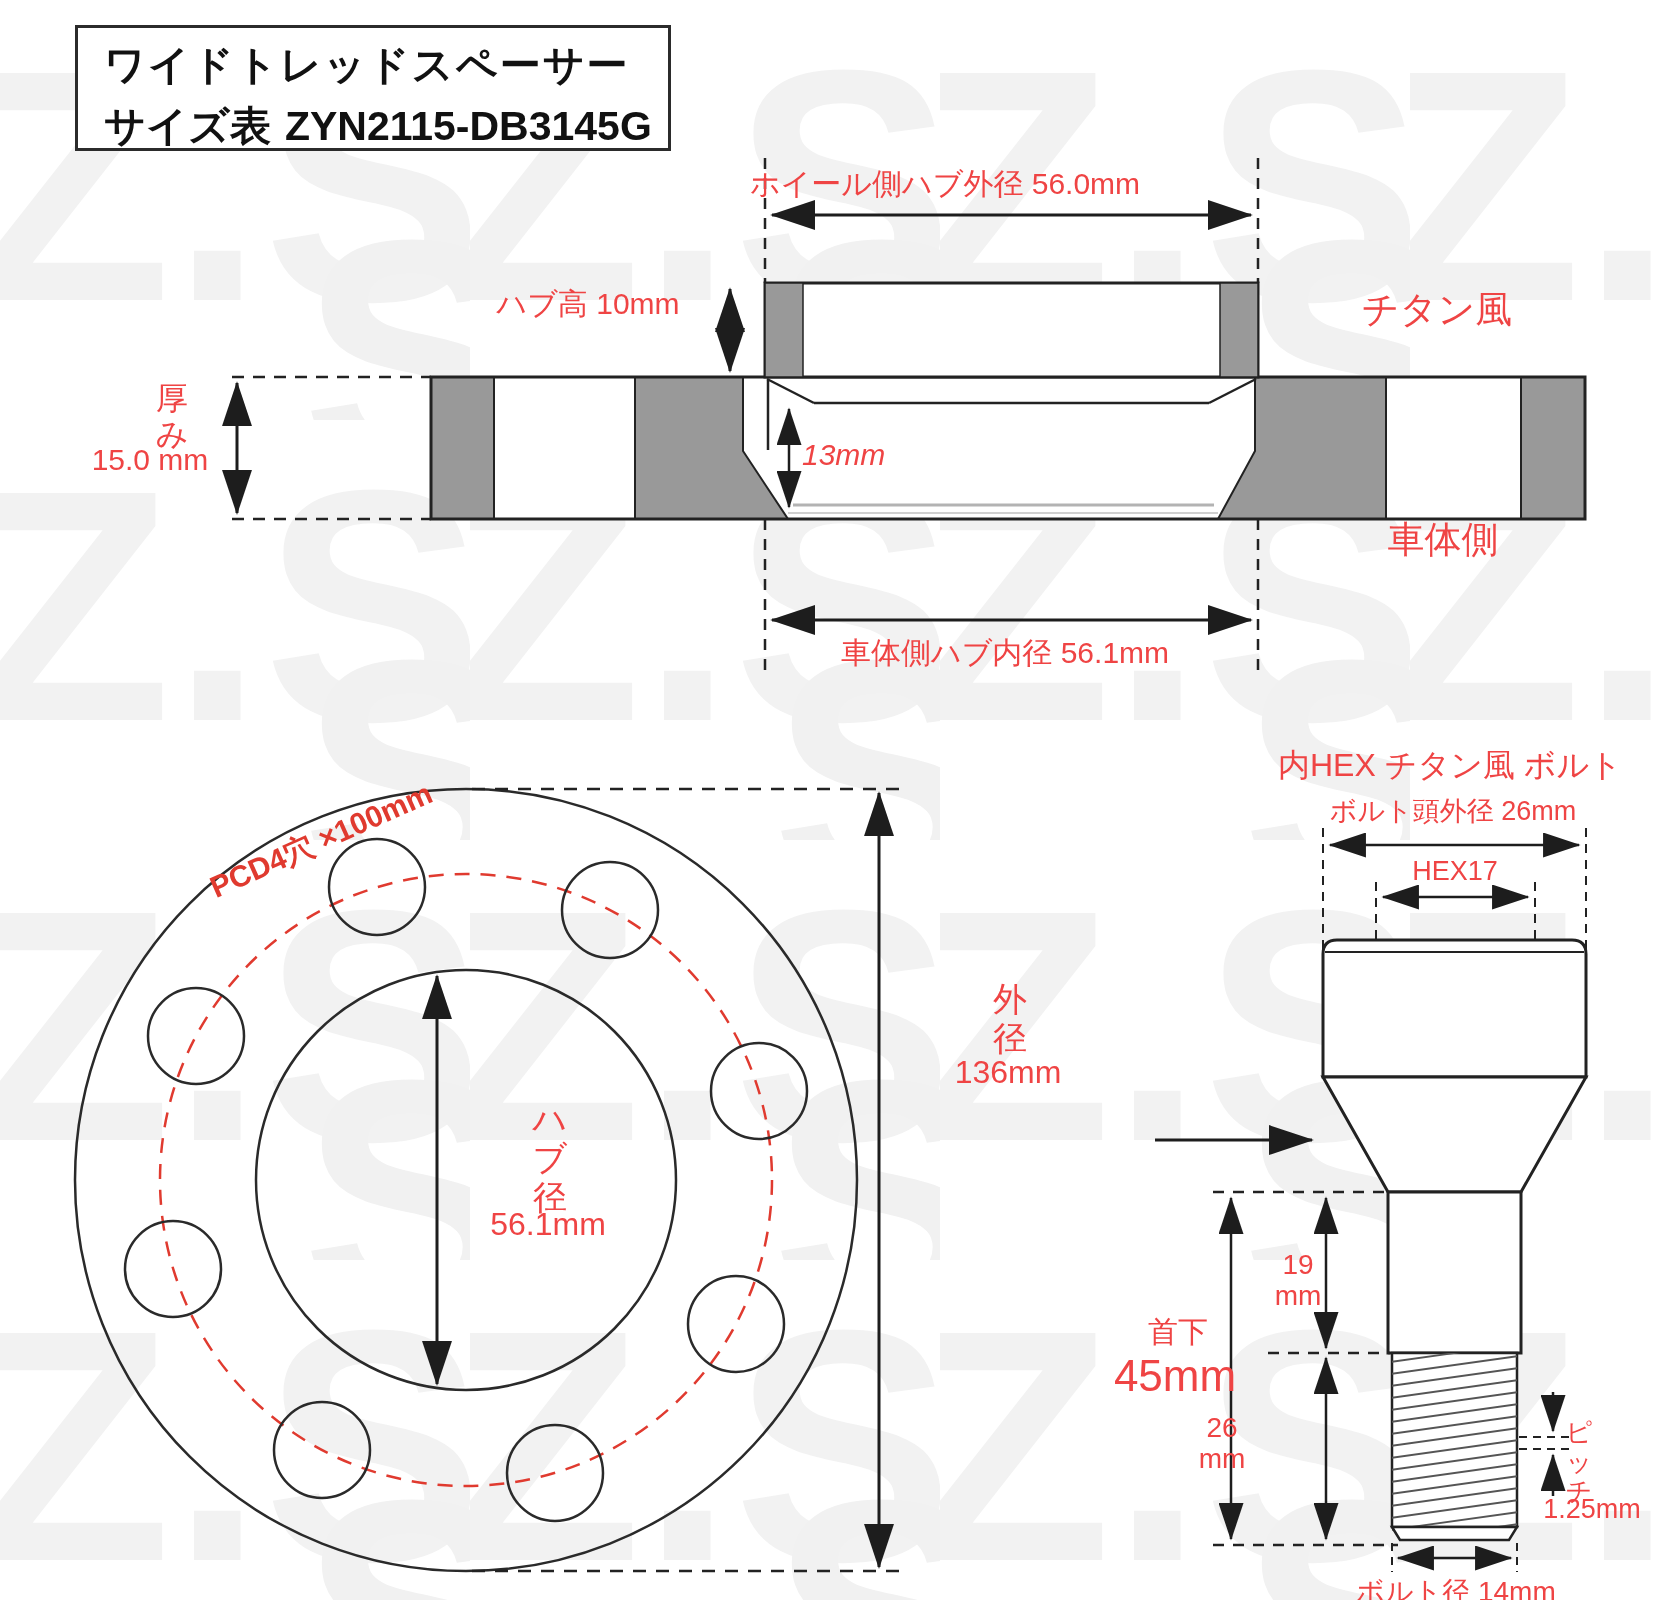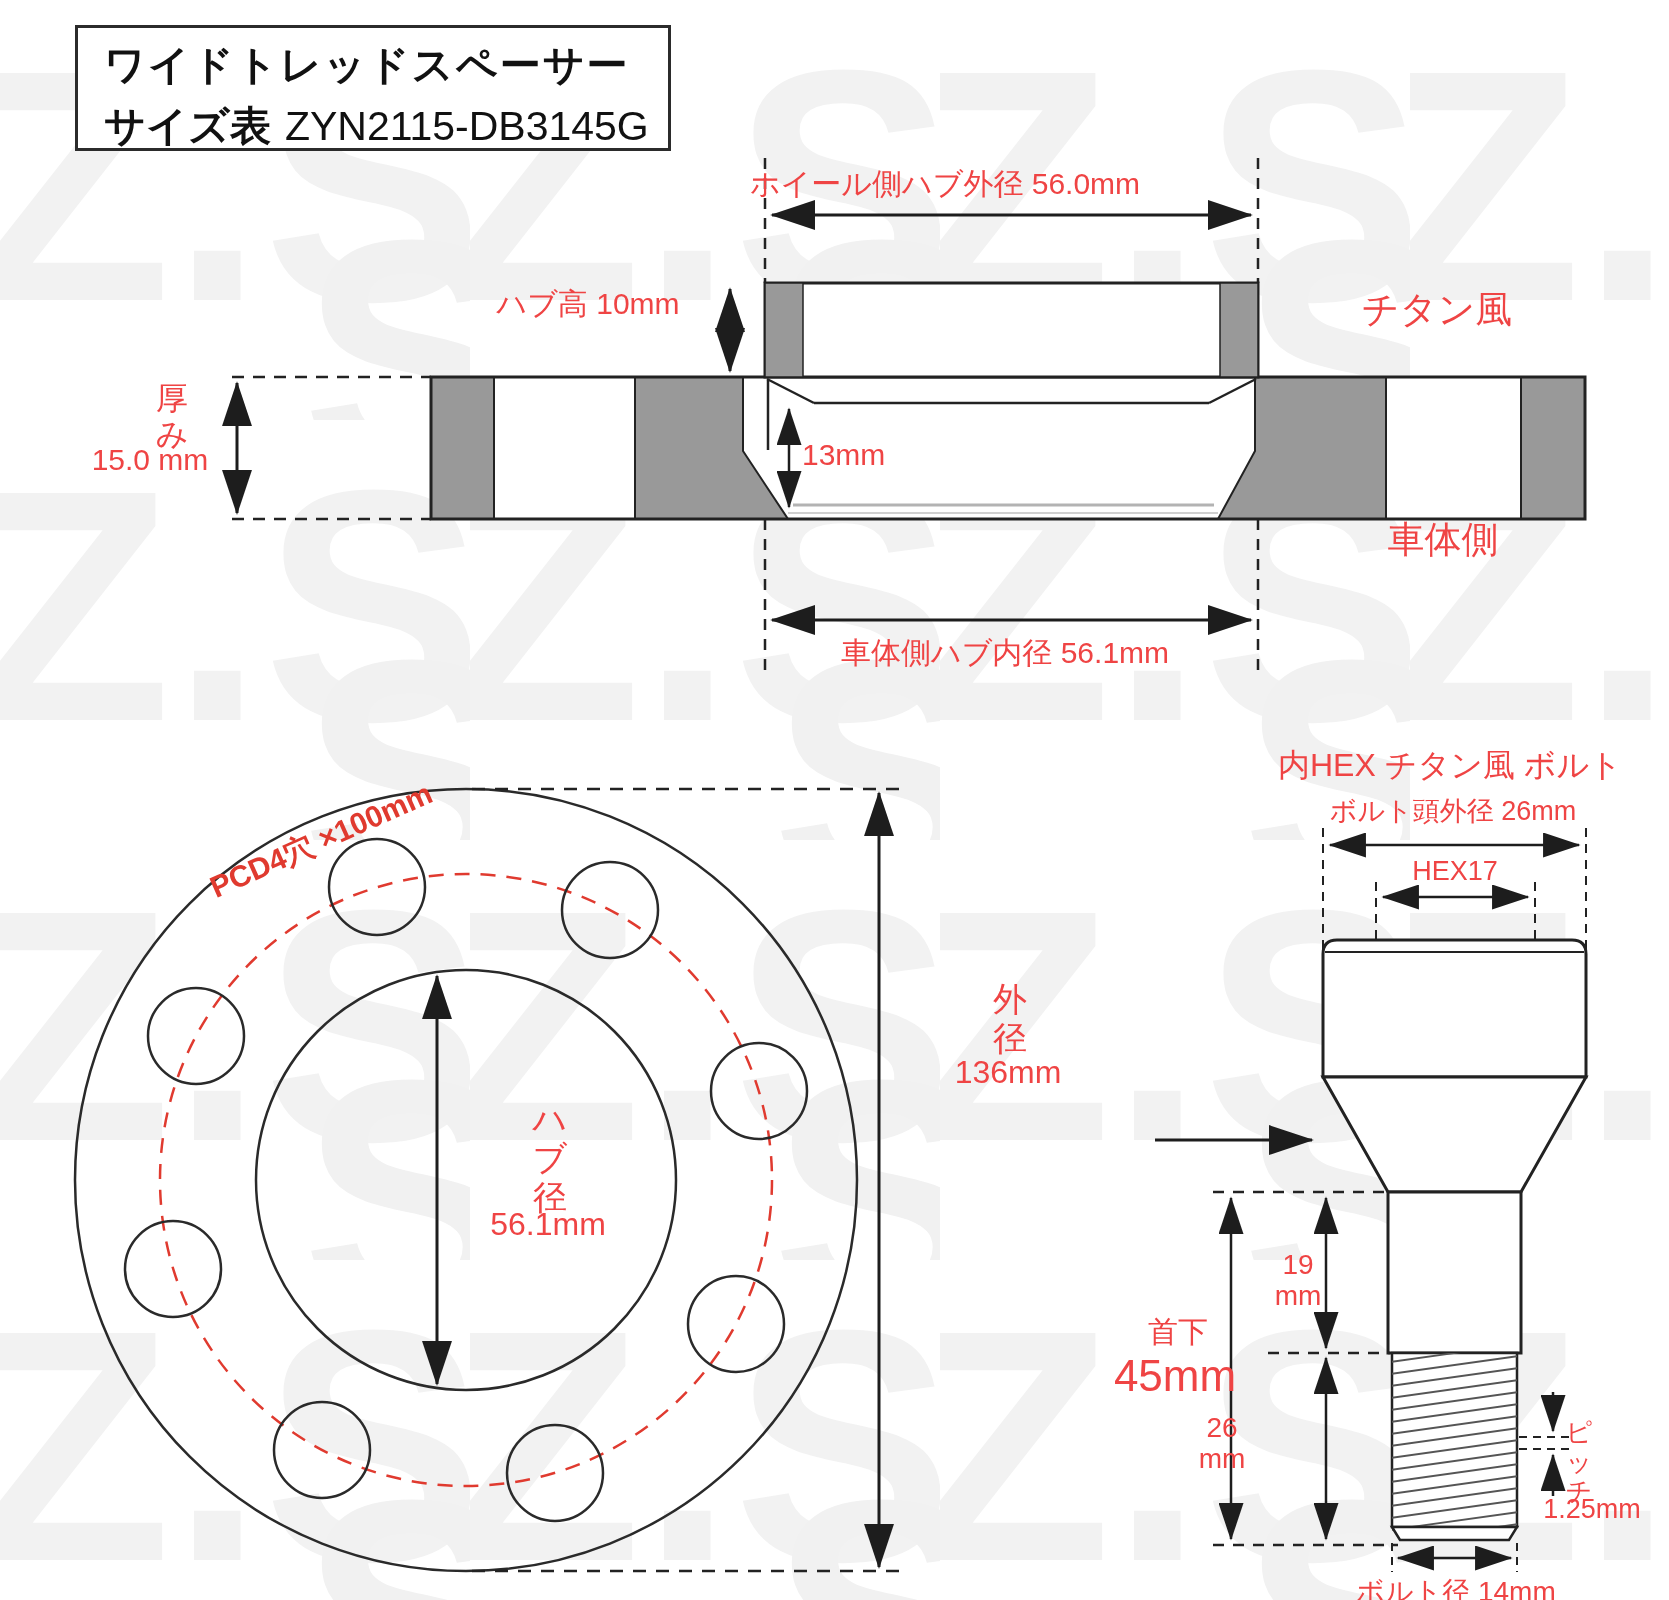--- a/index.html
+++ b/index.html
@@ -8,21 +8,21 @@
   #wm, #draw{position:absolute;left:0;top:0;}
   .lbl{position:absolute;white-space:nowrap;color:#ef4444;z-index:3;line-height:1.15;}
   .ctr{transform:translate(-50%,-50%);text-align:center;}
   .vtext{white-space:normal;word-break:break-all;line-height:1.14;text-align:center;}
   .red{color:#e03a2f;}
   .b{font-weight:bold;}
   #title-box{position:absolute;left:47px;top:25px;width:596px;height:126px;background:#fff;
              border:3px solid #2b2b2b;z-index:3;padding:10px 0 0 26px;box-sizing:border-box;margin-left:28px;}
   #title-box .t1{font-size:41px;font-weight:bold;letter-spacing:2px;}
   #title-box .t2{font-size:41px;margin-top:6px;}
-  #title-box .t2 .code{font-weight:400;margin-left:14px;letter-spacing:0px;}
+  #title-box .t2 .code{font-weight:700;margin-left:14px;letter-spacing:0px;}
   svg text{font-family:"Liberation Sans","DejaVu Sans",sans-serif;}
 </style>
 </head>
 <body>
 
 <div id="canvas">
 
   <svg id="wm" width="1669" height="1600">
     <defs>
       <pattern id="wmpat" width="470" height="420" patternUnits="userSpaceOnUse">
@@ -172,21 +172,21 @@
     <div class="t1">ワイドトレッドスペーサー</div>
     <div class="t2">
       <span class="b">サイズ表</span><span class="code">ZYN2115-DB3145G</span>
     </div>
   </div>
 
   <div class="lbl ctr" style="left:945px;top:184px;font-size:30px;">ホイール側ハブ外径 56.0mm</div>
   <div class="lbl ctr" style="left:588px;top:304px;font-size:30px;">ハブ高 10mm</div>
   <div class="lbl vtext" style="left:152px;top:380px;width:40px;font-size:32px;">厚み</div>
   <div class="lbl ctr" style="left:150px;top:460px;font-size:30px;">15.0 mm</div>
-  <div class="lbl" style="left:802px;top:438px;font-size:30px;">13mm</div>
+  <div class="lbl" style="left:802px;top:438px;font-size:30px;font-style:italic;">13mm</div>
   <div class="lbl ctr" style="left:1005px;top:653px;font-size:30px;">車体側ハブ内径 56.1mm</div>
   <div class="lbl ctr" style="left:1437px;top:310px;font-size:37px;">チタン風</div>
   <div class="lbl ctr" style="left:1443px;top:540px;font-size:37px;">車体側</div>
 
   <div class="lbl red b" style="left:212px;top:872px;font-size:30px;transform:rotate(-24deg);transform-origin:0 50%;">PCD4穴 ×100mm</div>
   <div class="lbl vtext" style="left:528px;top:1100px;width:44px;font-size:34px;">ハブ径</div>
   <div class="lbl ctr" style="left:548px;top:1224px;font-size:32px;">56.1mm</div>
   <div class="lbl vtext" style="left:988px;top:980px;width:44px;font-size:34px;">外径</div>
   <div class="lbl ctr" style="left:1008px;top:1072px;font-size:32px;">136mm</div>
 

